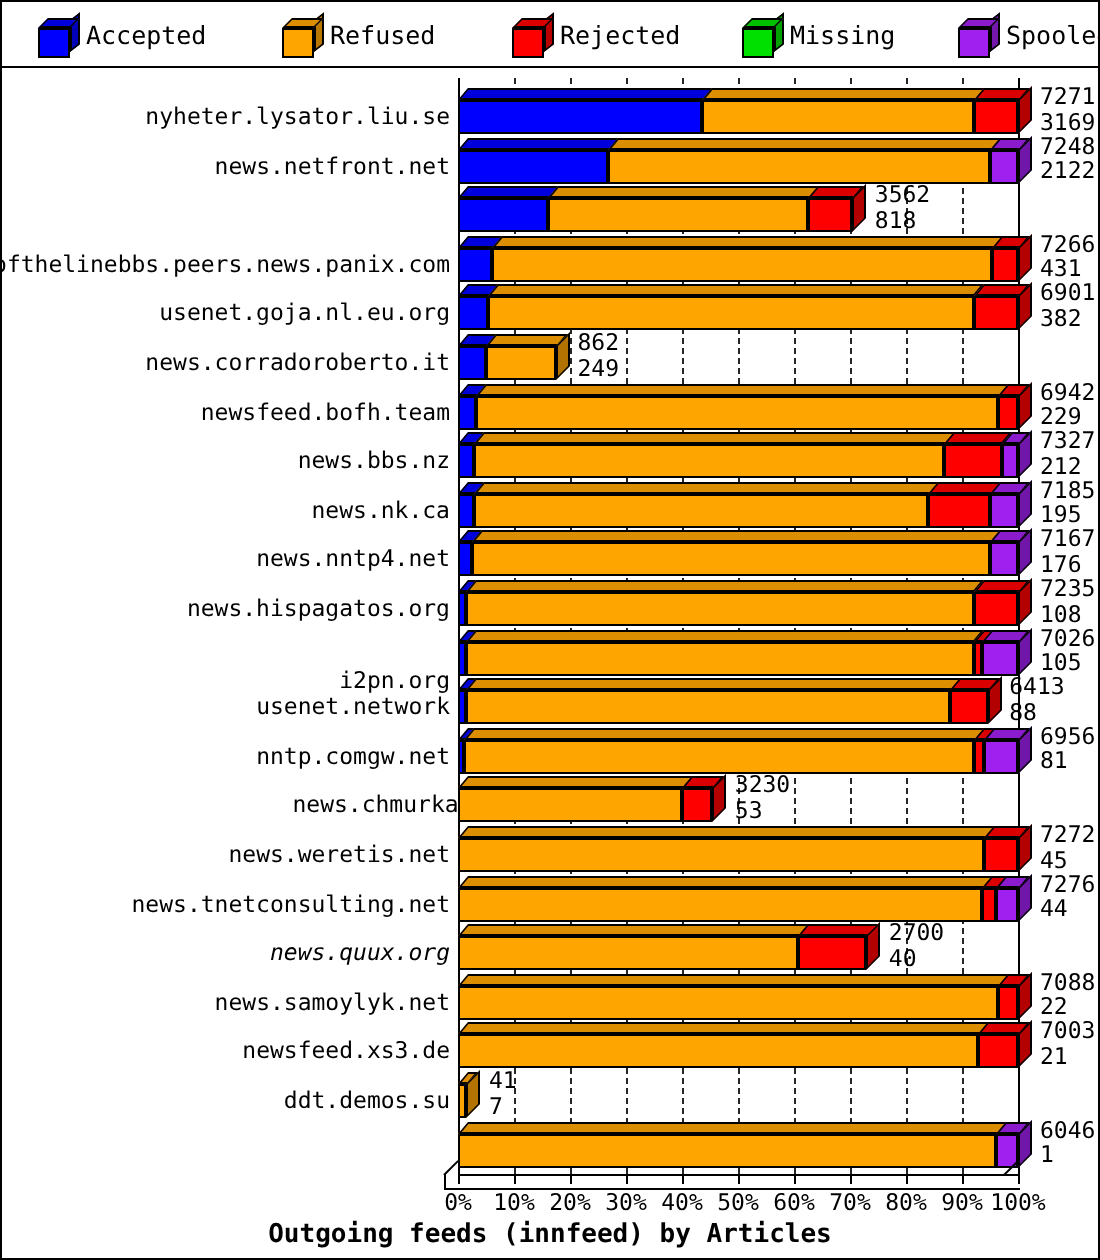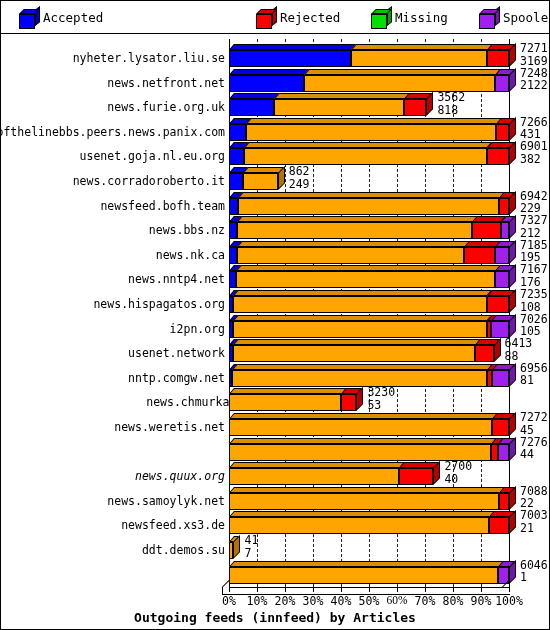--- a/index.html
+++ b/index.html
@@ -109,20 +109,28 @@
 <div id="frame">
 
   <div id="legend">
       <div class="legend-item" style="left: 18px;">
         <div class="cube">
           <div class="side" style="background: rgb(0, 0, 184);"></div>
           <div class="top" style="background: rgb(0, 0, 219);"></div>
           <div class="face" style="background: rgb(0, 0, 255);"></div>
         </div>
         <span class="legend-label">Accepted</span>
+      </div>
+      <div class="legend-item" style="left: 140px;">
+        <div class="cube">
+          <div class="side" style="background: rgb(184, 119, 0);"></div>
+          <div class="top" style="background: rgb(219, 142, 0);"></div>
+          <div class="face" style="background: rgb(255, 165, 0);"></div>
+        </div>
+        <span class="legend-label">Refused</span>
       </div>
       <div class="legend-item" style="left: 255px;">
         <div class="cube">
           <div class="side" style="background: rgb(184, 0, 0);"></div>
           <div class="top" style="background: rgb(219, 0, 0);"></div>
           <div class="face" style="background: rgb(255, 0, 0);"></div>
         </div>
         <span class="legend-label">Rejected</span>
       </div>
       <div class="legend-item" style="left: 370px;">
@@ -192,21 +200,20 @@
               <div class="seg-top" style="width: 15px; background: rgb(138, 28, 206);"></div>
             </div>
             <div style="position: absolute; left: 280px; bottom: 0px; width: 7px; height: 17px; background: rgb(112, 22, 168); border: 1px solid rgb(0, 0, 0); box-sizing: border-box; transform: skewY(-45deg); transform-origin: left bottom;"></div>
           </div>
           <div class="vlabels" style="left: 519px; top: -1px;">
             <div>7248</div>
             <div>2122</div>
           </div>
         </div>
         <div class="row" style="top: 58.2px; height: 24px;">
-          <div class="ylabel" style="top: 9px;">news.furie.org.uk</div>
           <div class="bar-wrap" style="width: 280px;">
             <div class="seg" style="left: 0px; width: 45.2046px; background: rgb(0, 0, 255);">
               <div class="seg-top" style="width: 46.2046px; background: rgb(0, 0, 219);"></div>
             </div>
             <div class="seg" style="left: 45.2046px; width: 130.284px; background: rgb(255, 165, 0);">
               <div class="seg-top" style="width: 131.284px; background: rgb(219, 142, 0);"></div>
             </div>
             <div class="seg" style="left: 175.489px; width: 21.9114px; background: rgb(255, 0, 0);">
               <div class="seg-top" style="width: 22.9114px; background: rgb(219, 0, 0);"></div>
             </div>
@@ -366,21 +373,21 @@
               <div class="seg-top" style="width: 23.4px; background: rgb(219, 0, 0);"></div>
             </div>
             <div style="position: absolute; left: 280px; bottom: 0px; width: 7px; height: 17px; background: rgb(179, 0, 0); border: 1px solid rgb(0, 0, 0); box-sizing: border-box; transform: skewY(-45deg); transform-origin: left bottom;"></div>
           </div>
           <div class="vlabels" style="left: 519px; top: -1px;">
             <div>7235</div>
             <div>108</div>
           </div>
         </div>
         <div class="row" style="top: 279.6px; height: 24px;">
-          <div class="ylabel" style="top: 9px; text-align: center;">i2pn.org</div>
+          <div class="ylabel" style="top: 20px; text-align: center;">i2pn.org</div>
           <div class="bar-wrap" style="width: 280px;">
             <div class="seg" style="left: 0px; width: 4.2px; background: rgb(0, 0, 255);">
               <div class="seg-top" style="width: 5.2px; background: rgb(0, 0, 219);"></div>
             </div>
             <div class="seg" style="left: 4.2px; width: 253.4px; background: rgb(255, 165, 0);">
               <div class="seg-top" style="width: 254.4px; background: rgb(219, 142, 0);"></div>
             </div>
             <div class="seg" style="left: 257.6px; width: 4.2px; background: rgb(255, 0, 0);">
               <div class="seg-top" style="width: 5.2px; background: rgb(219, 0, 0);"></div>
             </div>
@@ -461,20 +468,21 @@
               <div class="seg-top" style="width: 17.8px; background: rgb(219, 0, 0);"></div>
             </div>
             <div style="position: absolute; left: 280px; bottom: 0px; width: 7px; height: 17px; background: rgb(179, 0, 0); border: 1px solid rgb(0, 0, 0); box-sizing: border-box; transform: skewY(-45deg); transform-origin: left bottom;"></div>
           </div>
           <div class="vlabels" style="left: 519px; top: -1px;">
             <div>7272</div>
             <div>45</div>
           </div>
         </div>
         <div class="row" style="top: 402.6px; height: 24px;">
+          <div class="ylabel" style="top: 9px;">news.tnetconsulting.net</div>
           <div class="bar-wrap" style="width: 280px;">
             <div class="seg" style="left: 0px; width: 261.8px; background: rgb(255, 165, 0);">
               <div class="seg-top" style="width: 262.8px; background: rgb(219, 142, 0);"></div>
             </div>
             <div class="seg" style="left: 261.8px; width: 7px; background: rgb(255, 0, 0);">
               <div class="seg-top" style="width: 8px; background: rgb(219, 0, 0);"></div>
             </div>
             <div class="seg" style="left: 268.8px; width: 11.2px; background: rgb(160, 32, 240);">
               <div class="seg-top" style="width: 12.2px; background: rgb(138, 28, 206);"></div>
             </div>
@@ -569,21 +577,21 @@
         <div class="xlabel" style="left: 256px;">10%</div>
         <div class="tick" style="left: 284px;"></div>
         <div class="xlabel" style="left: 284px;">20%</div>
         <div class="tick" style="left: 312px;"></div>
         <div class="xlabel" style="left: 312px;">30%</div>
         <div class="tick" style="left: 340px;"></div>
         <div class="xlabel" style="left: 340px;">40%</div>
         <div class="tick" style="left: 368px;"></div>
         <div class="xlabel" style="left: 368px;">50%</div>
         <div class="tick" style="left: 396px;"></div>
-        <div class="xlabel" style="left: 396px; font-family: Liberation Serif, serif;">60%</div>
+        <div class="xlabel" style="left: 396px;">60%</div>
         <div class="tick" style="left: 424px;"></div>
         <div class="xlabel" style="left: 424px;">70%</div>
         <div class="tick" style="left: 452px;"></div>
         <div class="xlabel" style="left: 452px;">80%</div>
         <div class="tick" style="left: 480px;"></div>
         <div class="xlabel" style="left: 480px;">90%</div>
         <div class="tick" style="left: 508px;"></div>
         <div class="xlabel" style="left: 508px;">100%</div>
       </div>
     <div id="xtitle">Outgoing feeds (innfeed) by Articles</div>

